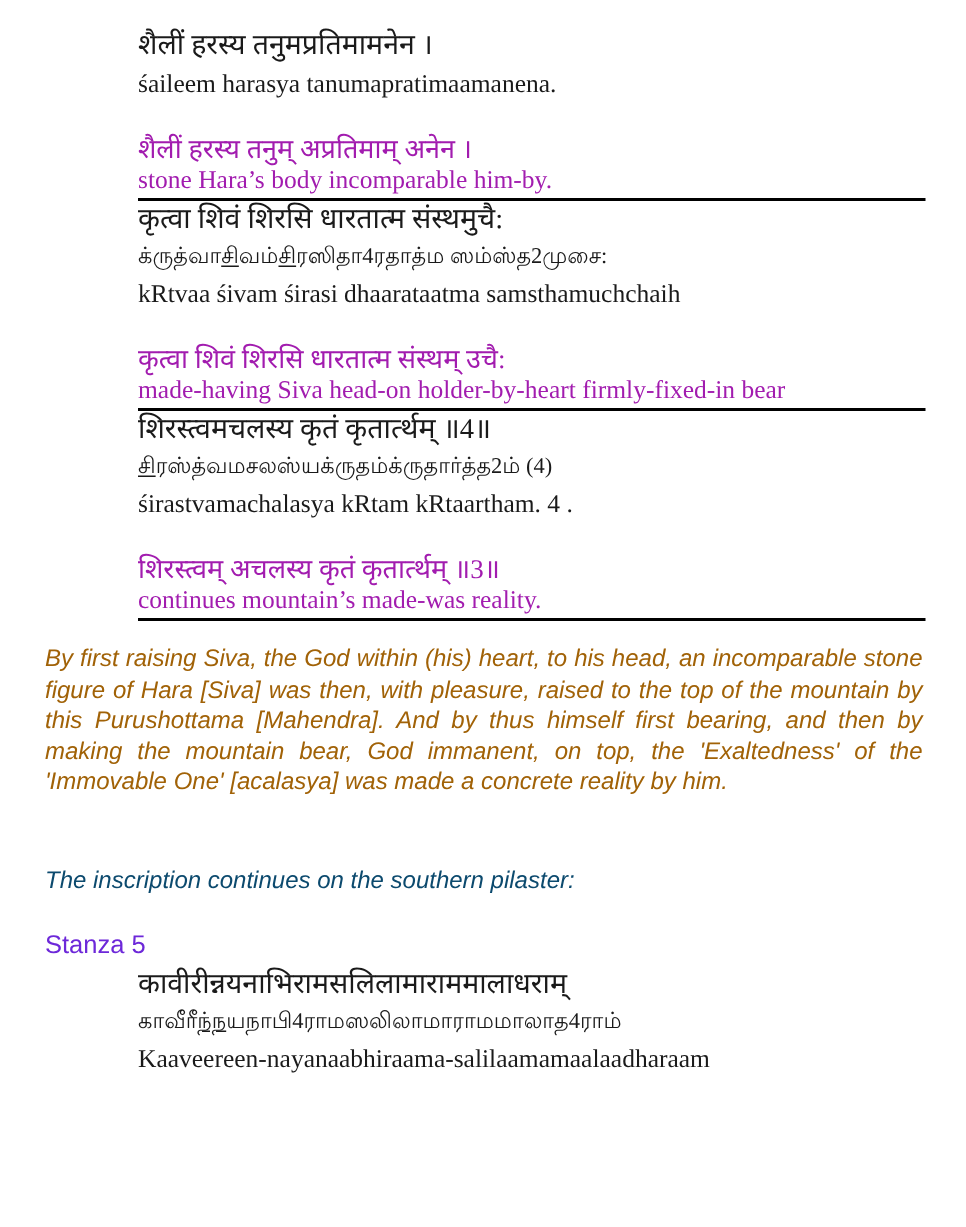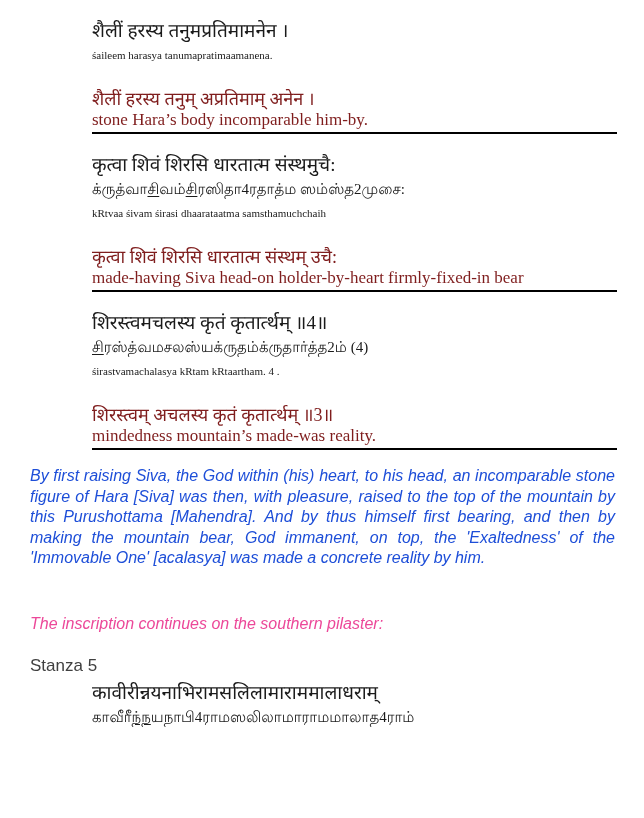--- a/index.html
+++ b/index.html
@@ -3,61 +3,61 @@
 <meta charset="utf-8">
 <style>
   html, body { margin: 0; padding: 0; background: #ffffff; }
   body {
     width: 644px; height: 818px; overflow: hidden;
     font-family: "Liberation Serif", serif;
     color: #1a1a1a;
   }
   .page { padding: 14px 27px 0 30px; box-sizing: border-box; width: 644px; height: 620px; }
 
-  .verse-group { margin-left: 62px; margin-top: 18px; }
+  .verse-group { margin-left: 62px; }
   .verse-group.first { margin-top: 4px; }
 
   .dev {
     font-family: "Liberation Serif", serif;
     font-size: 19px; line-height: 25px; margin: 0 0 1px 0;
   }
   .tam {
     font-family: "Liberation Serif", serif;
     font-size: 15px; line-height: 23px; margin: 0 0 1px 0;
   }
   .tr {
     font-family: "Liberation Serif", serif;
-    font-size: 11px; line-height: 23px; margin: 0;
+    font-size: 17px; line-height: 23px; margin: 0;
   }
 
   .gloss-group { margin-left: 62px; margin-top: 21px; }
-  .blue { color: #7f1d1d; }
+  .blue { color: #a21caf; }
   .dev.blue { font-size: 18px; line-height: 22px; margin: 0; }
   .gloss { font-size: 17px; line-height: 20px; margin: 0; }
   .rule { width: 525px; height: 2px; background: #000; margin-top: 2px; }
 
   .useg { text-decoration: underline; text-underline-offset: 2px; }
 
   .commentary {
     font-family: "Liberation Sans", sans-serif;
     font-style: italic;
     font-size: 16px; line-height: 20.5px;
     text-align: justify;
-    color: #1d4ed8;
+    color: #a16207;
     margin: 16px 2px 0 0;
   }
   .note {
     font-family: "Liberation Sans", sans-serif;
     font-style: italic;
-    font-size: 16px; color: #ec4899;
+    font-size: 16px; color: #0c4a6e;
     margin: 46px 0 0 0;
   }
   .stanza-heading {
     font-family: "Liberation Sans", sans-serif;
-    font-size: 17px; color: #404040;
+    font-size: 17px; color: #6d28d9;
     margin: 23px 0 4px 0;
   }
 </style>
 </head>
 <body>
 
 <div class="page">
 
   <section class="verse-group first">
     <p class="dev">शैलीं हरस्य तनुमप्रतिमामनेन ।</p>
@@ -80,28 +80,29 @@
     <div class="rule"></div>
   </section>
 
   <section class="verse-group">
     <p class="dev">शिरस्त्वमचलस्य कृतं कृतार्त्थम् ॥4॥</p>
     <p class="tam"><span class="useg">சி</span><span>ரஸ்த்வமசலஸ்யக்ருதம்க்ருதார்த்த2ம் (4)</span></p>
     <p class="tr">śirastvamachalasya kRtam kRtaartham. 4 .</p>
   </section>
   <section class="gloss-group">
     <p class="dev blue">शिरस्त्वम् अचलस्य कृतं कृतार्त्थम् ॥3॥</p>
-    <p class="gloss blue">mindedness mountain’s made-was reality.</p>
+    <p class="gloss blue">continues mountain’s made-was reality.</p>
     <div class="rule"></div>
   </section>
 
   <p class="commentary">By first raising Siva, the God within (his) heart, to his head, an incomparable stone figure of Hara [Siva] was then, with pleasure, raised to the top of the mountain by this Purushottama [Mahendra]. And by thus himself first bearing, and then by making the mountain bear, God immanent, on top, the 'Exaltedness' of the 'Immovable One' [acalasya] was made a concrete reality by him.</p>
 
   <p class="note">The inscription continues on the southern pilaster:</p>
 
   <p class="stanza-heading">Stanza 5</p>
 
   <section class="verse-group" style="margin-top:2px">
     <p class="dev">कावीरीन्नयनाभिरामसलिलामाराममालाधराम्</p>
     <p class="tam"><span>காவீரீ</span><span class="useg">ந்ந</span><span>யநாபி4ராமஸலிலாமாராமமாலாத4ராம்</span></p>
+    <p class="tr">Kaaveereen-nayanaabhiraama-salilaamamaalaadharaam</p>
   </section>
 
 </div>
 
 </body></html>

